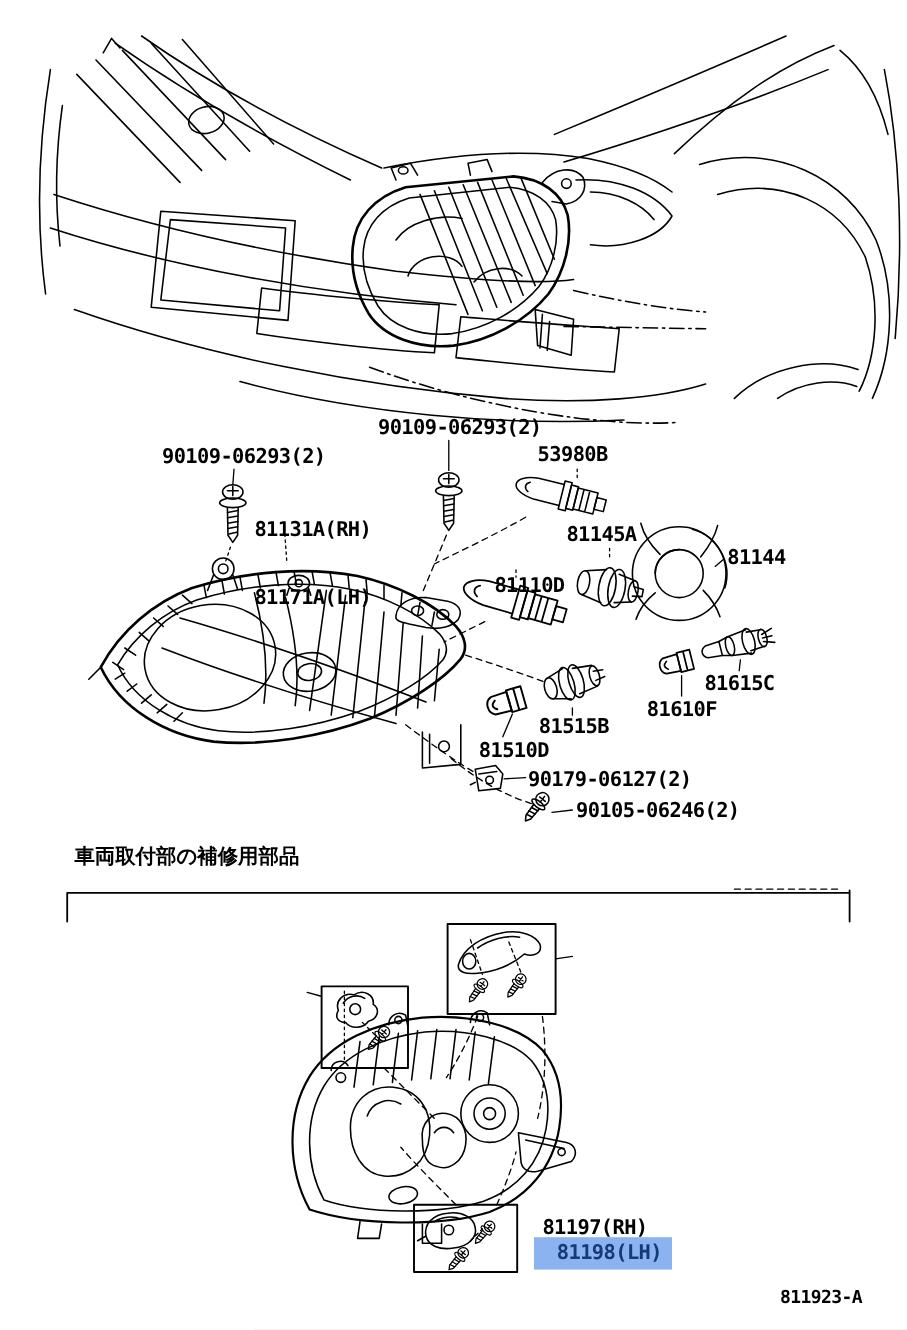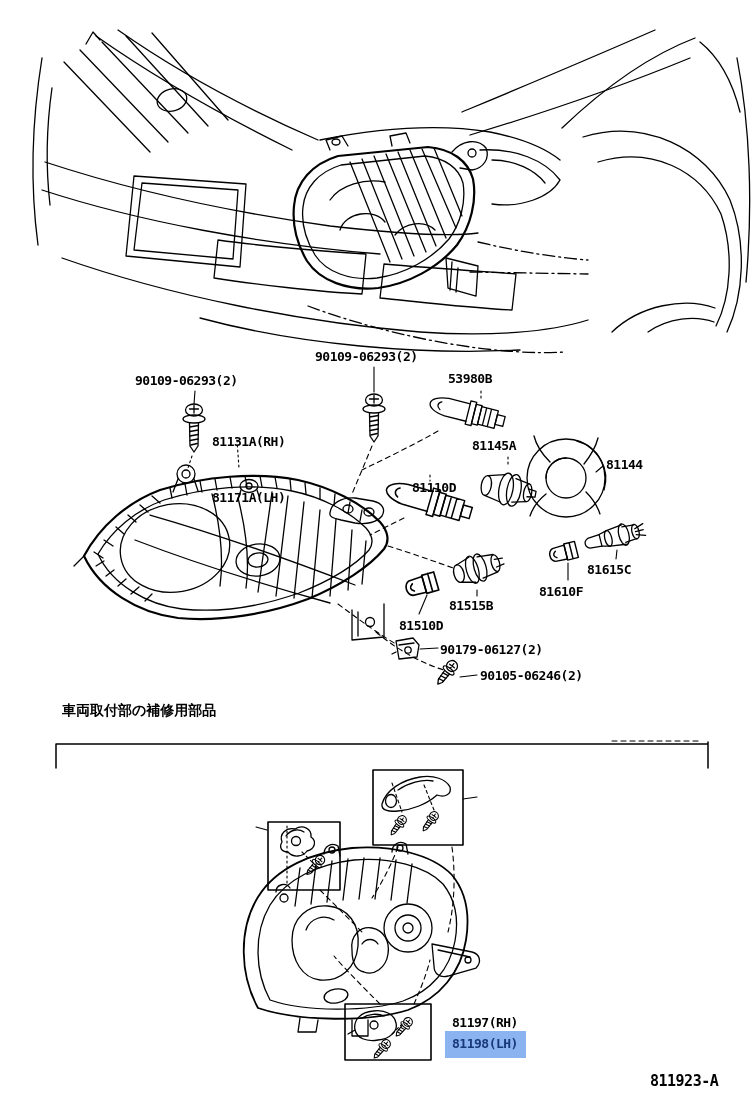--- a/index.html
+++ b/index.html
@@ -1,29 +1,29 @@
 <!DOCTYPE html>
 <html style="--ink: #000000; --highlight-bg: #8BB3EF; --highlight-text: #17387A;"><head>
 <meta charset="utf-8">
 <style>
   html,body{margin:0;padding:0;background:#e8e8e8;}
   #page{position:relative;width:756px;height:1108px;background:#ffffff;overflow:hidden;
         font-family:"DejaVu Sans Mono","Liberation Mono",monospace;}
   #art{position:absolute;left:0;top:0;}
   .plabel{position:absolute;font-family:"DejaVu Sans Mono","Liberation Mono",monospace;
-          font-weight:bold;font-size:13px;line-height:20px;color:#000;white-space:nowrap;
+          font-weight:bold;font-size:17px;line-height:20px;color:#000;white-space:nowrap;
           letter-spacing:-0.5px;}
   .plabel.small{font-size:15px;}
   .stack2 .line{display:block;margin-top:36px;}
   .lh24 .line{line-height:24px;}
   .lh22 .line{line-height:22px;}
   .hl{background:var(--highlight-bg,#8BB3EF);color:var(--highlight-text,#17387A);
-      padding:3px 8px 4px 7px;margin-left:-7px;display:inline-block;}
+      padding:3px 8px 4px 19px;margin-left:-7px;display:inline-block;}
   .note-jp{position:absolute;font-family:Liberation Sans, sans-serif;font-weight:bold;
-           font-size:14px;color:#000;white-space:nowrap;}
+           font-size:17px;color:#000;white-space:nowrap;}
   .note-en{position:absolute;font-family:"Liberation Sans","DejaVu Sans",sans-serif;
            font-weight:bold;font-size:15px;color:#000;white-space:nowrap;
            word-spacing:5px;letter-spacing:0.2px;}
 </style>
 </head>
 <body>
 
 <div id="page">
 
 <svg id="art" width="756" height="1108" viewBox="0 0 756 1108">

